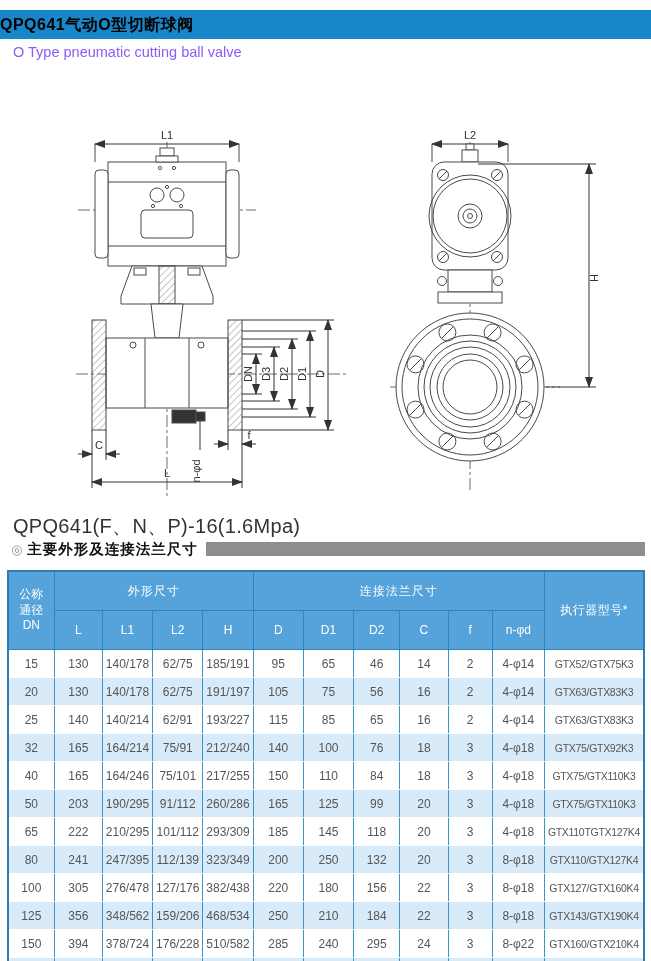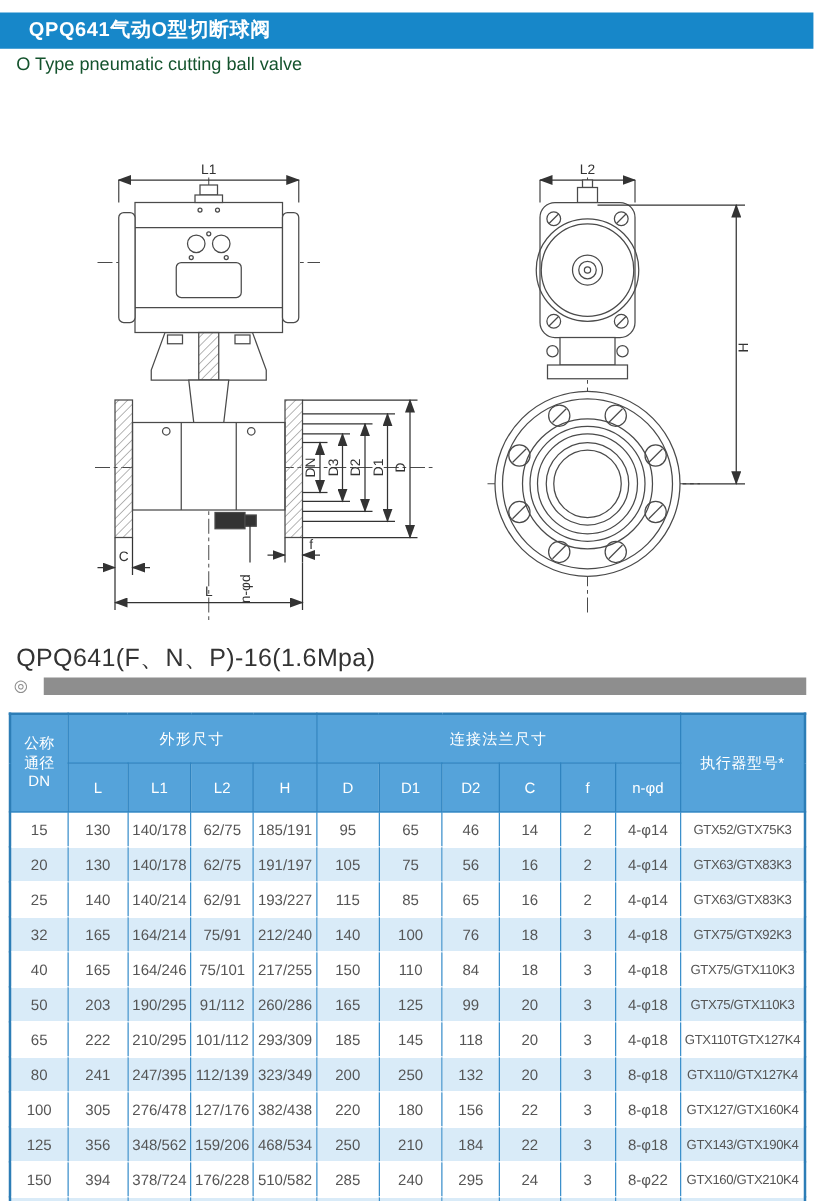--- a/index.html
+++ b/index.html
@@ -2,25 +2,25 @@
 <html><head>
 <meta charset="utf-8">
 <style>
   html,body{margin:0;padding:0;background:#fff;}
   .page{
     position:relative;width:651px;height:961px;background:#fff;overflow:hidden;
     font-family:"Liberation Sans","DejaVu Sans",sans-serif;
   }
   .title-bar{
     position:absolute;left:0;top:10px;width:651px;height:29px;
-    background:#1787c9;color:#ffffff;font-size:16px;font-weight:bold;
-    line-height:29px;padding-left:23px;box-sizing:border-box;letter-spacing:.5px;
+    background:#1787c9;color:#000000;font-size:16px;font-weight:bold;
+    line-height:29px;padding-left:0;box-sizing:border-box;letter-spacing:.5px;
   }
   .subtitle{
-    position:absolute;left:13px;top:44px;font-size:14.5px;color:#14532d;
+    position:absolute;left:13px;top:44px;font-size:14.5px;color:#8b5cf6;
   }
   .drawings{position:absolute;left:0;top:96px;width:651px;height:412px;}
   svg text{font-family:"Liberation Sans","DejaVu Sans",sans-serif;font-size:11px;fill:#333;}
   .model-line{
     position:absolute;left:13px;top:513px;font-size:20px;color:#333;letter-spacing:.3px;
   }
   .section-row{
     position:absolute;left:11px;top:540px;width:634px;height:18px;
     display:flex;align-items:center;
   }
@@ -231,20 +231,21 @@
       </g>
       <text x="82" y="41" text-anchor="middle">L2</text>
       <text x="210" y="180" text-anchor="middle" transform="rotate(-90 210 180)">H</text>
     </svg>
   </div>
 
   <div class="model-line">QPQ641(F、N、P)-16(1.6Mpa)</div>
 
   <div class="section-row">
     <span class="section-bullet">◎</span>
+    <span class="section-title">主要外形及连接法兰尺寸</span>
     <span class="section-bar"></span>
   </div>
 
   <table class="dims">
     <colgroup>
       <col style="width:46px">
         <col style="width:48px">
         <col style="width:50px">
         <col style="width:50px">
       <col style="width:50px">

